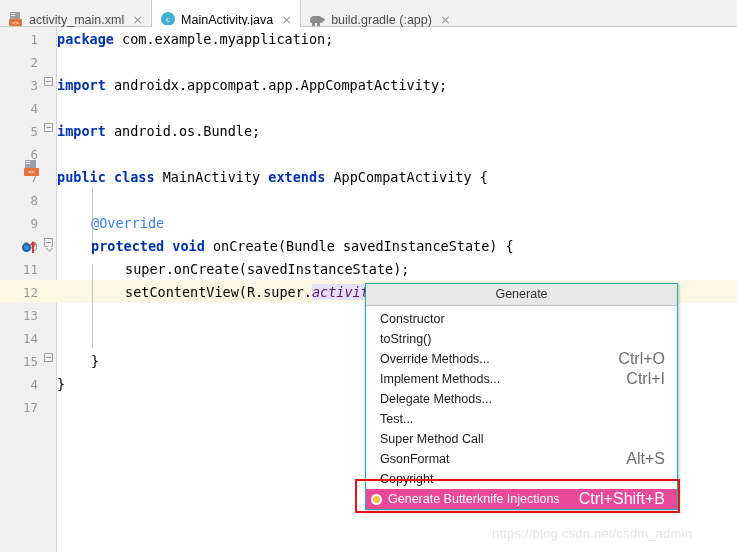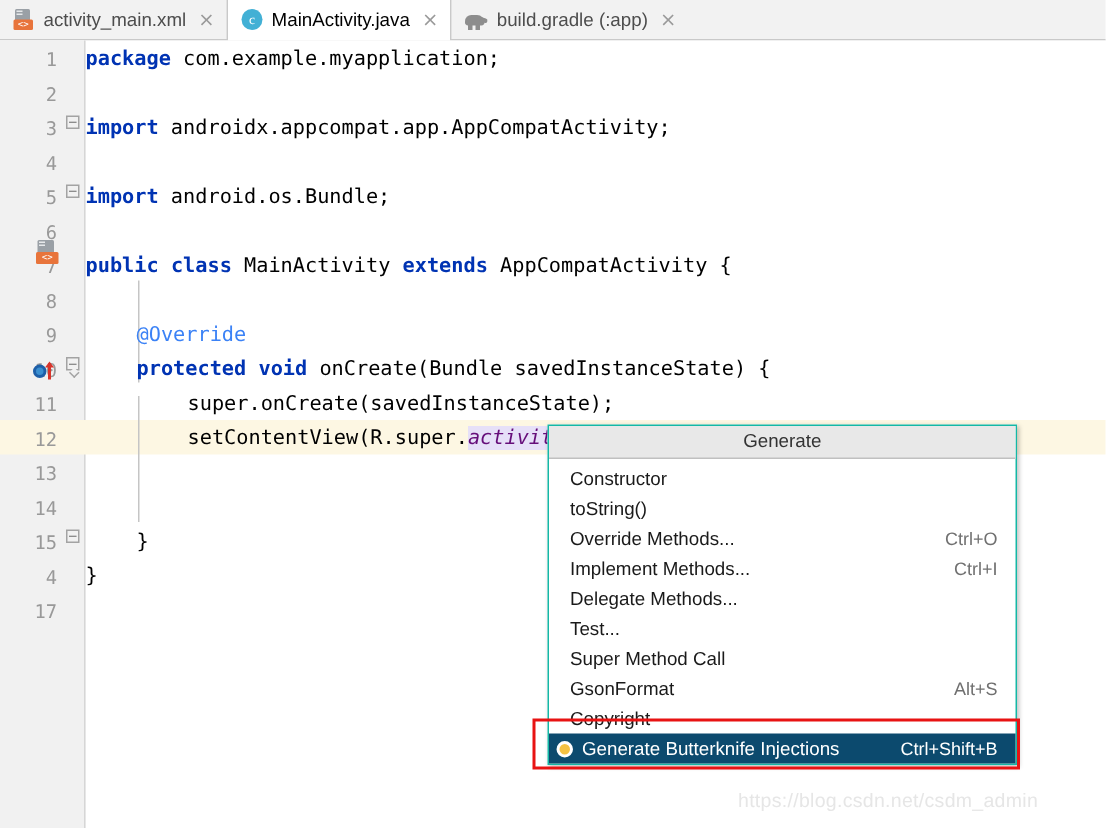--- a/index.html
+++ b/index.html
@@ -21,21 +21,21 @@
     left: 0; top: 0;
     width: 737px; height: 27px;
     background: #f2f2f2;
     border-bottom: 1px solid #c9c9c9;
     display: flex;
     align-items: stretch;
     box-sizing: border-box;
   }
   .tab {
     display: flex;
-    align-items: center;
+    align-items: flex-end;
     gap: 6px;
     padding: 0 8px 0 9px;
     height: 100%;
     box-sizing: border-box;
     font-size: 12.5px;
     color: #4d4d4d;
     position: relative;
     white-space: nowrap;
   }
   .tab.active {
@@ -256,25 +256,25 @@
     align-items: center;
     height: 20px;
     padding: 0 8px 0 14px;
     box-sizing: border-box;
     position: relative;
   }
   .mi-label { flex: 1 1 auto; white-space: nowrap; }
   .mi-key {
     flex: 0 0 auto;
     color: #707070;
-    font-size: 12px;
+    font-size: 16px;
     padding-right: 4px;
   }
   .mi.selected {
-    background: #0c4a6e;
+    background: #ec4899;
     color: #ffffff;
     padding-left: 5px;
   }
   .mi.selected .mi-key { color: #ffffff; }
   .mi-bullet {
     width: 11px; height: 11px;
     border-radius: 50%;
     background: #f5c243;
     border: 2px solid #ffffff;
     box-sizing: border-box;

